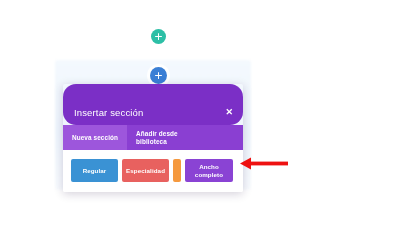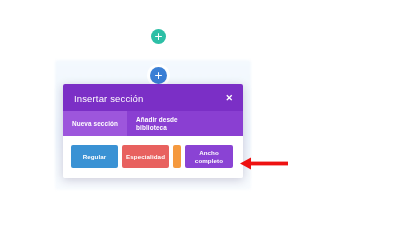--- a/index.html
+++ b/index.html
@@ -90,22 +90,23 @@
     overflow: hidden;
     box-shadow: 0 2px 10px rgba(40,20,70,0.20);
     z-index: 5;
   }
 
   .modal-header {
     background: #7b2fc6;
     height: 26px;
     display: flex;
     align-items: center;
-    padding: 1px 9px 0 11px;
+    padding: 15px 9px 0 11px;
     justify-content: space-between;
+    border-radius: 13px;
   }
   .modal-title {
     color: #ffffff;
     font-size: 9.5px;
     font-weight: 400;
     letter-spacing: 0.15px;
     white-space: nowrap;
   }
   .modal-close {
     color: #ffffff;

